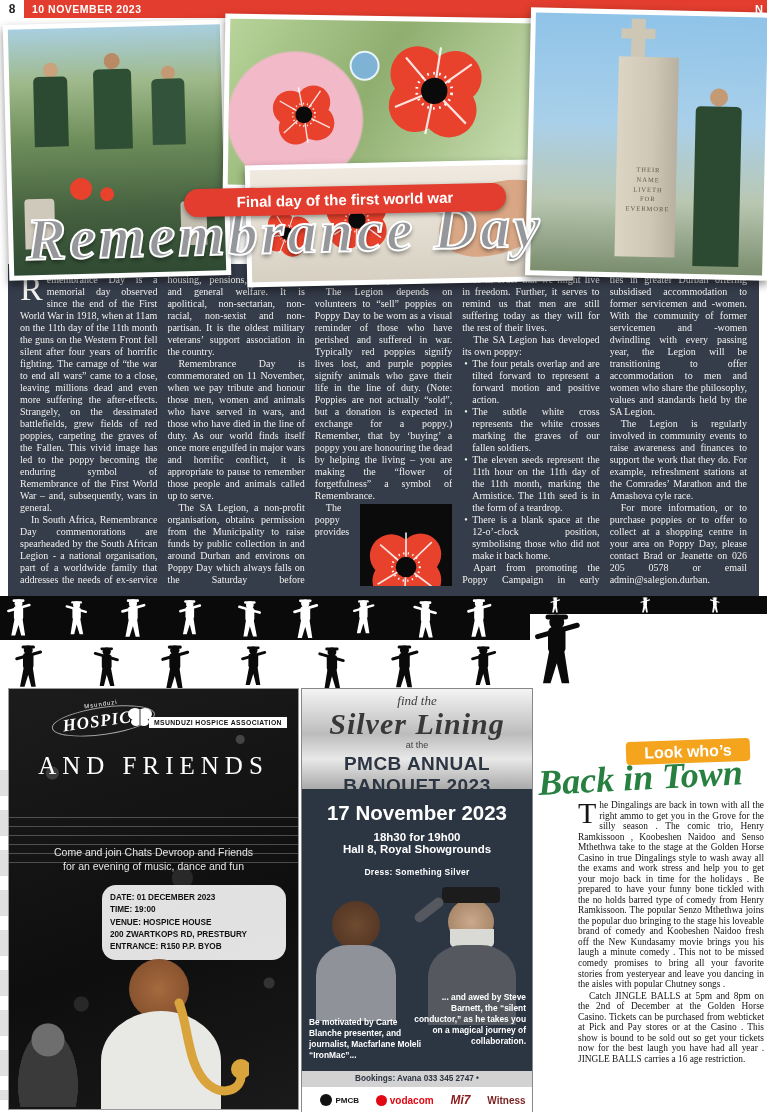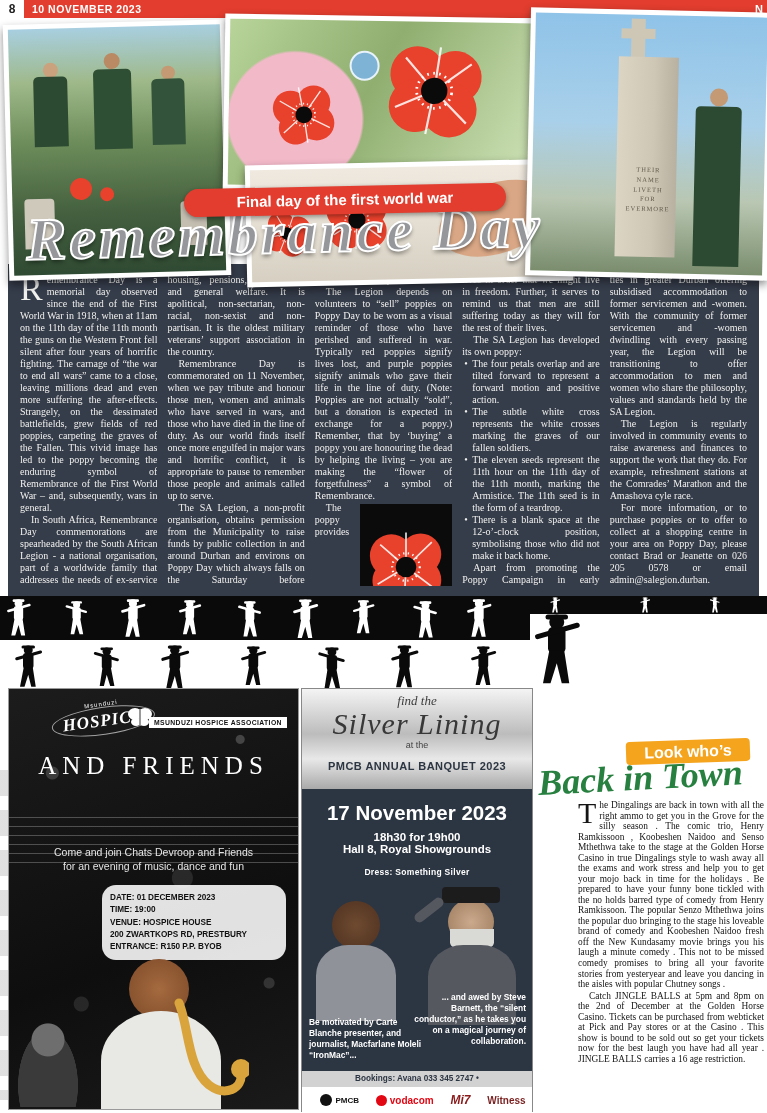--- a/index.html
+++ b/index.html
@@ -61,23 +61,23 @@
   .hosp-tag{position:absolute;left:0;top:156px;width:100%;text-align:center;color:#e4e4e4;font-size:10.5px;line-height:1.35;white-space:pre-line;}
   .hosp-details{position:absolute;right:12px;top:196px;width:168px;background:rgba(255,255,255,.88);border-radius:14px;color:#111;font-size:8.2px;font-weight:bold;line-height:1.5;padding:7px 8px;white-space:pre-line;}
   .sax-photo{position:absolute;left:0;bottom:0;width:100%;height:150px;}
   .singer{position:absolute;left:4px;bottom:2px;width:70px;height:86px;background:radial-gradient(circle at 50% 22%,#6e6e6e 0 16px,transparent 17px),radial-gradient(ellipse at 50% 75%,#3a3a3a 0 60%,transparent 61%);}
   .staff{position:absolute;left:0;top:120px;width:100%;height:60px;opacity:.25;background:repeating-linear-gradient(180deg,transparent 0 8px,#fff 8px 9px);}
 
   
   .pmcb{position:absolute;left:301px;top:688px;width:232px;height:424px;border:1px solid #888;box-sizing:border-box;z-index:5;background:#2c3542;}
   .pm-silver{position:absolute;left:0;top:0;width:100%;height:100px;background:linear-gradient(180deg,#f4f4f4,#bcbcbc 45%,#e8e8e8 70%,#a9a9a9);text-align:center;}
   .pm-find{font-family:"Liberation Serif",serif;font-style:italic;color:#3c3c3c;font-size:13px;margin-top:4px;}
-  .pm-script{font-family:"Liberation Serif",serif;font-style:italic;font-weight:normal;color:#383838;font-size:30px;line-height:1;letter-spacing:1px;}
+  .pm-script{font-family:"Liberation Serif",serif;font-style:italic;font-weight:bold;color:#383838;font-size:30px;line-height:1;letter-spacing:1px;}
   .pm-at{font-size:9px;color:#444;margin-top:1px;}
-  .pm-banner{font-weight:bold;color:#2c3542;font-size:11px;letter-spacing:.5px;margin-top:10px;}
+  .pm-banner{font-weight:bold;color:#2c3542;font-size:19px;letter-spacing:.5px;margin-top:3px;}
   .pm-body{position:absolute;left:0;top:100px;width:100%;height:324px;background:#2c3542;color:#fff;}
   .pm-date{text-align:center;font-weight:bold;font-size:20.5px;margin-top:12px;}
   .pm-time,.pm-venue{text-align:center;font-weight:bold;font-size:11.5px;}
   .pm-time{margin-top:6px;}
   .pm-dress{text-align:center;font-weight:bold;font-size:8.5px;margin-top:12px;letter-spacing:.3px;}
   .pm-photo{position:absolute;}
   .pm-cap-l{position:absolute;left:7px;bottom:52px;width:120px;font-size:8.4px;font-weight:bold;line-height:1.3;text-align:left;}
   .pm-cap-r{position:absolute;right:6px;bottom:66px;width:112px;font-size:8.4px;font-weight:bold;line-height:1.3;text-align:right;}
   .pm-book{position:absolute;left:0;bottom:26px;width:100%;height:16px;background:#d2d2d2;color:#2c3542;font-weight:bold;font-size:8.2px;line-height:16px;text-align:center;}
   .pm-sponsors{position:absolute;left:0;bottom:0;width:100%;height:26px;background:#fff;display:flex;align-items:center;justify-content:space-around;padding:0 4px;box-sizing:border-box;}

